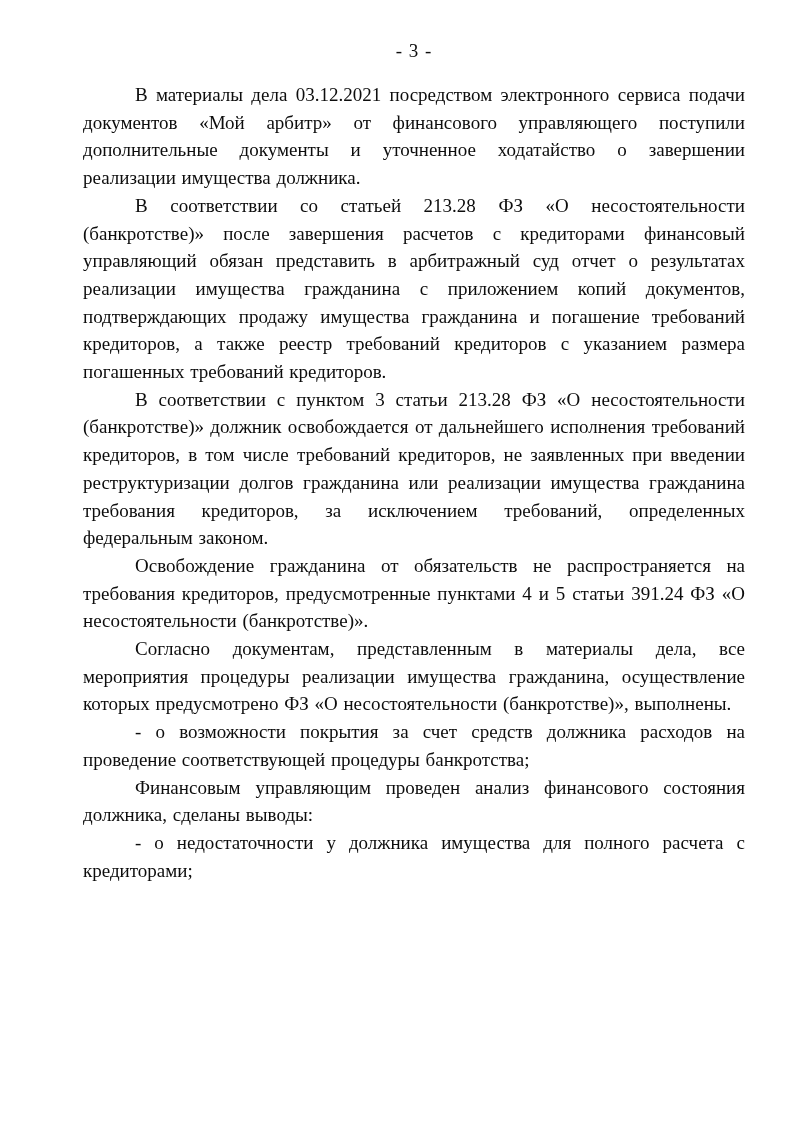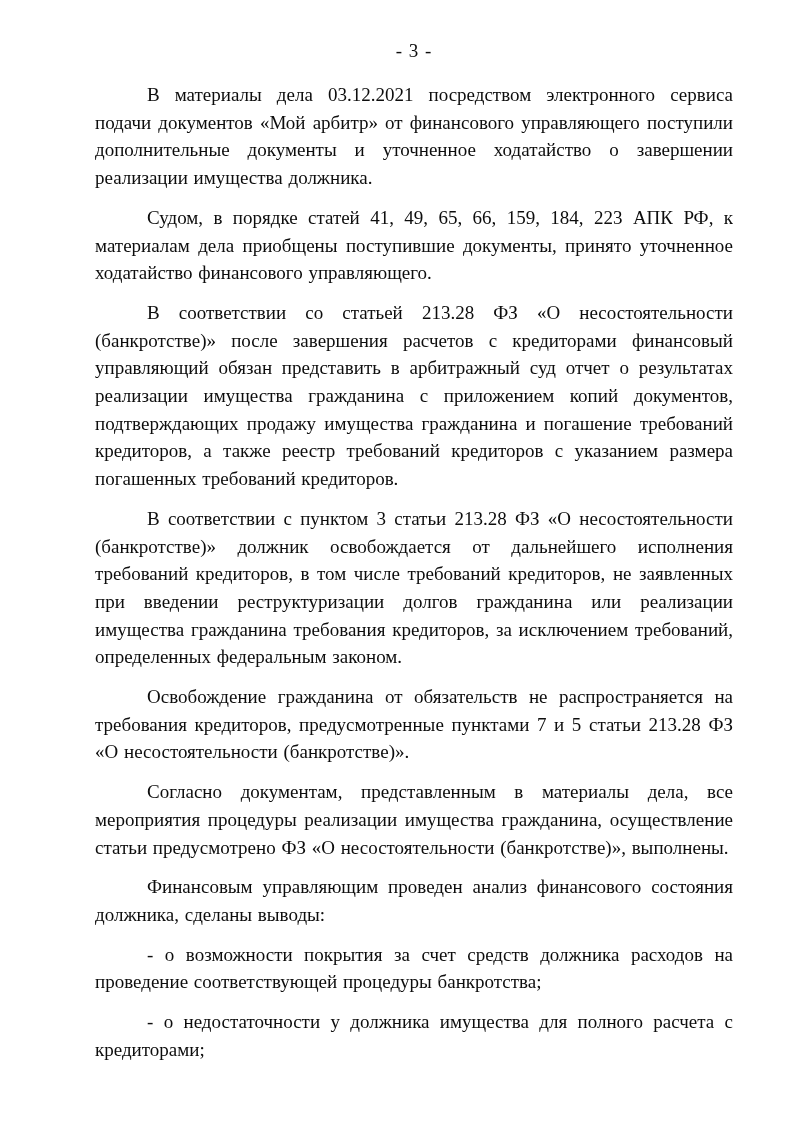--- a/index.html
+++ b/index.html
@@ -23,38 +23,37 @@
     font-size: 19px;
     -webkit-font-smoothing: antialiased;
   }
   .page-number {
     text-align: center;
     line-height: 22px;
     margin-bottom: 19px;
     letter-spacing: 1px;
   }
   .doc-body p {
-    margin: 12px;
+    margin: 0;
     text-indent: 52px;
     text-align: justify;
     line-height: 27.7px;
     word-spacing: 1px;
     hyphens: none;
   }
 </style>
 </head>
 <body>
 
 <div class="page">
   <div class="page-number">- 3 -</div>
   <div class="doc-body">
     <p>В материалы дела 03.12.2021 посредством электронного сервиса подачи документов «Мой арбитр» от финансового управляющего поступили дополнительные документы и уточненное ходатайство о завершении реализации имущества должника.</p>
-    <p>Судом, в порядке статей 41, 49, 65, 66, 159, 184, 223 АПК РФ, к материалам дела приобщены поступившие документы, принято уточненное ходатайство финансового управляющего.</p>
     <p>В соответствии со статьей 213.28 ФЗ «О несостоятельности (банкротстве)» после завершения расчетов с кредиторами финансовый управляющий обязан представить в арбитражный суд отчет о результатах реализации имущества гражданина с приложением копий документов, подтверждающих продажу имущества гражданина и погашение требований кредиторов, а также реестр требований кредиторов с указанием размера погашенных требований кредиторов.</p>
     <p>В соответствии с пунктом 3 статьи 213.28 ФЗ «О несостоятельности (банкротстве)» должник освобождается от дальнейшего исполнения требований кредиторов, в том числе требований кредиторов, не заявленных при введении реструктуризации долгов гражданина или реализации имущества гражданина требования кредиторов, за исключением требований, определенных федеральным законом.</p>
-    <p>Освобождение гражданина от обязательств не распространяется на требования кредиторов, предусмотренные пунктами 7 и 5 статьи 213.28 ФЗ «О несостоятельности (банкротстве)».</p>
-    <p>Согласно документам, представленным в материалы дела, все мероприятия процедуры реализации имущества гражданина, осуществление статьи предусмотрено ФЗ «О несостоятельности (банкротстве)», выполнены.</p>
+    <p>Освобождение гражданина от обязательств не распространяется на требования кредиторов, предусмотренные пунктами 4 и 5 статьи 391.24 ФЗ «О несостоятельности (банкротстве)».</p>
+    <p>Согласно документам, представленным в материалы дела, все мероприятия процедуры реализации имущества гражданина, осуществление которых предусмотрено ФЗ «О несостоятельности (банкротстве)», выполнены.</p>
+    <p>- о возможности покрытия за счет средств должника расходов на проведение соответствующей процедуры банкротства;</p>
     <p>Финансовым управляющим проведен анализ финансового состояния должника, сделаны выводы:</p>
-    <p>- о возможности покрытия за счет средств должника расходов на проведение соответствующей процедуры банкротства;</p>
     <p>- о недостаточности у должника имущества для полного расчета с кредиторами;</p>
 
   </div>
 </div>
 
 </body></html>

